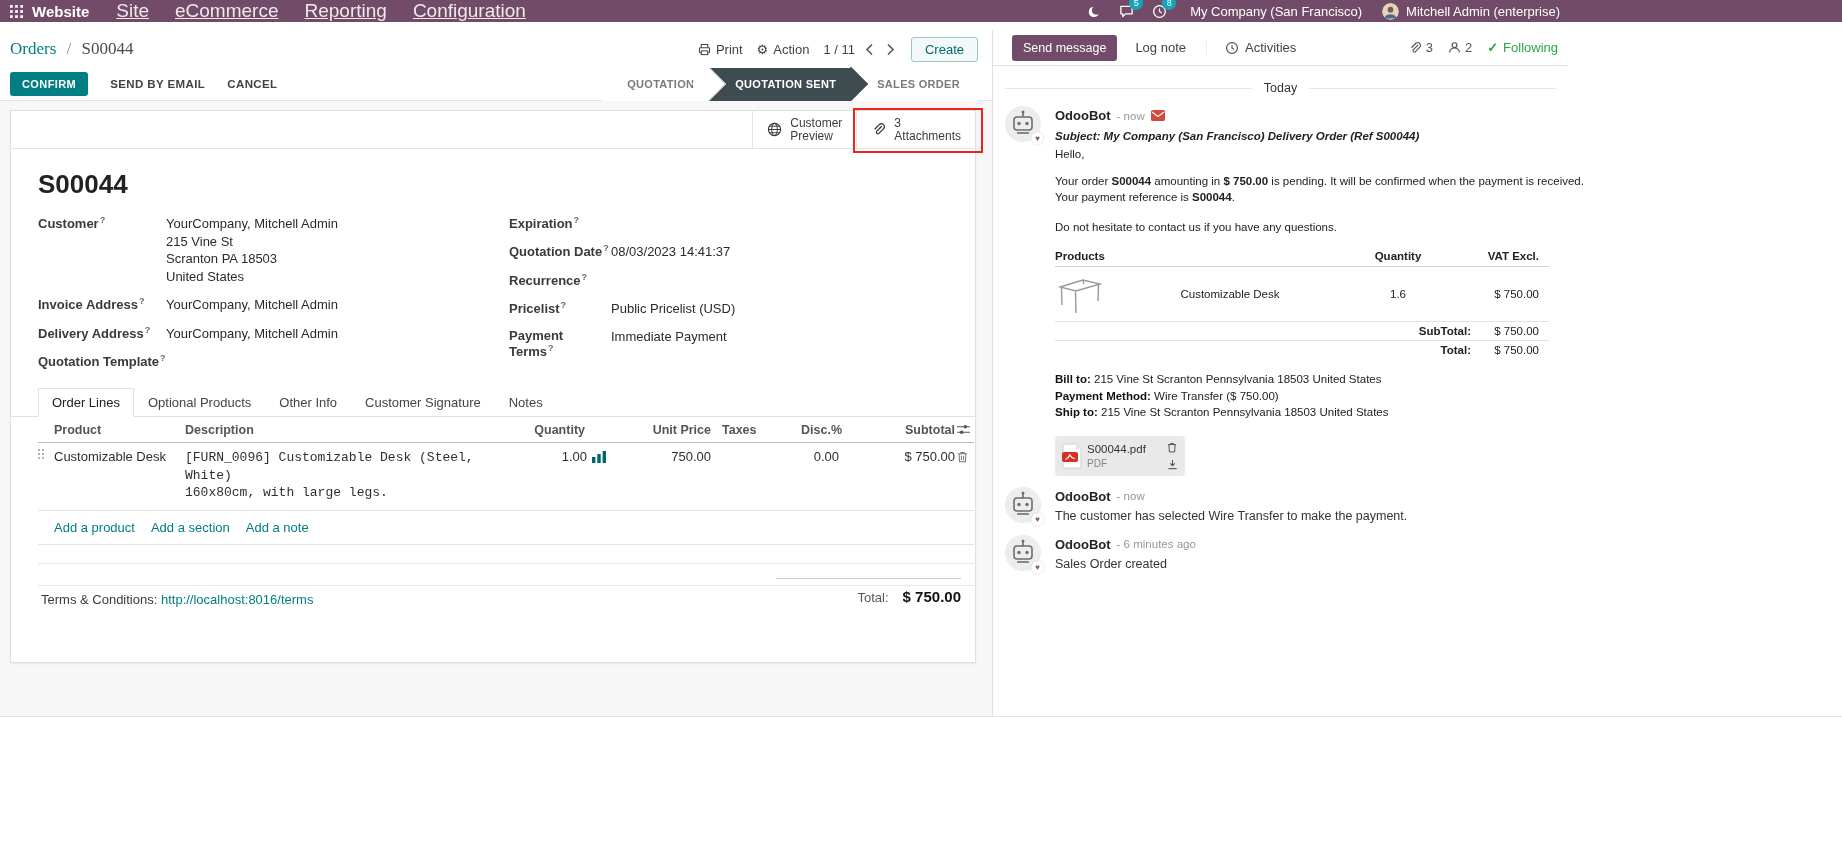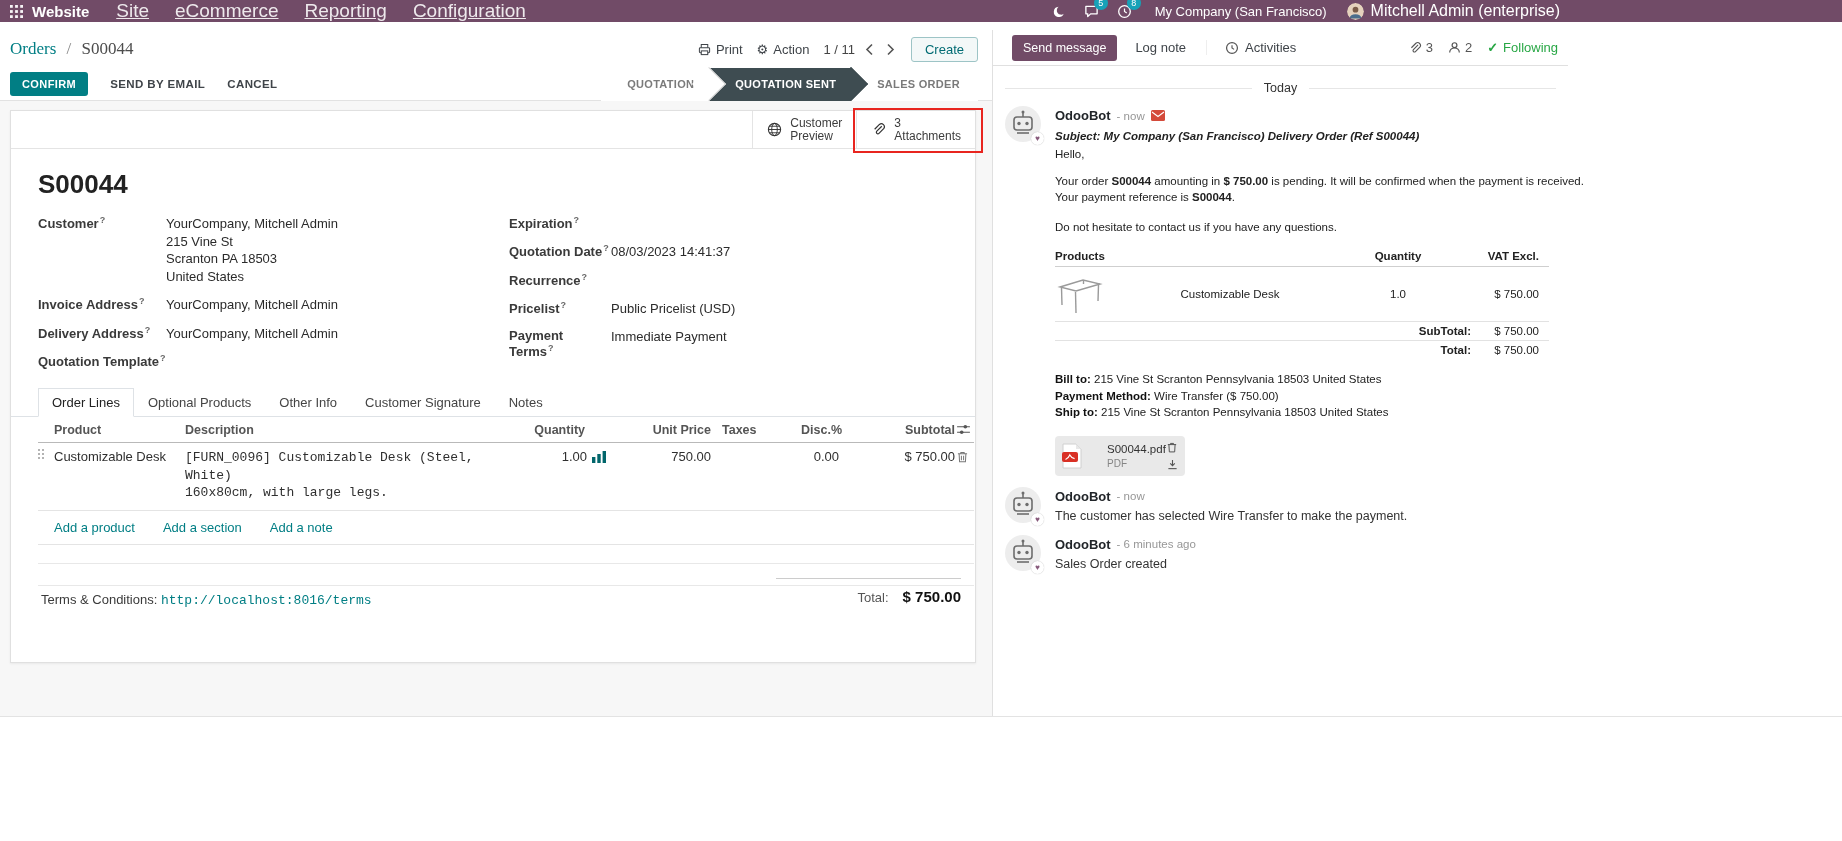--- a/index.html
+++ b/index.html
@@ -10,21 +10,21 @@
   
   .topbar { position:absolute; top:0; left:0; width:1842px; height:22px; background:#714B67; color:#fff; display:flex; align-items:center; }
   .apps-btn { margin-left:10px; cursor:pointer; }
   .brand { font-weight:bold; font-size:15px; margin:0 14px 0 9px; }
   .menu-item { padding:0 13px; font-size:19px; color:rgba(255,255,255,.88); height:30px; line-height:30px; cursor:pointer;text-decoration:underline; }
   .topbar-right { margin-left:auto; margin-right:276px; display:flex; align-items:center; }
   .tray { position:relative; padding:0 9px; display:flex; align-items:center; height:30px; cursor:pointer; }
   .tray .badge { position:absolute; top:0px; right:0px; min-width:14px; height:14px; border-radius:8px; background:#17a2b8; color:#fff; font-size:9px; line-height:14px; text-align:center; padding:0 3px; }
   .company { padding:0 14px; font-size:13px; }
   .avatar { width:17px; height:17px; border-radius:50%; overflow:hidden; margin:0 7px 0 6px; }
-  .username { font-size:16px; margin-right:6px; }
+  .username { font-size:13px; margin-right:6px; }
 
   
   .control { position:absolute; top:30px; left:0; width:992px; height:38px; background:#fff; display:flex; align-items:center; padding:0 14px 0 10px; }
   .breadcrumb { font-size:17px;font-family:Liberation Serif, serif; }
   .breadcrumb a { color:#017e84; text-decoration:none; cursor:pointer; }
   .breadcrumb .sep { color:#888; margin:0 6px; }
   .breadcrumb .current { color:#4c4c4c; }
   .cp-right { margin-left:auto; display:flex; align-items:center; gap:14px; }
   .cp-btn { display:flex; align-items:center; gap:5px; background:none; border:none; font-size:13px; color:#3f4449; cursor:pointer; font-family:inherit; }
   .gear-glyph { font-size:13px; color:#3f4449; }
@@ -72,27 +72,27 @@
   .ohead { height:26px; align-items:center; border-bottom:1px solid #b9b9b9; font-size:12.5px; font-weight:bold; color:#555; }
   .odata { border-bottom:1px solid #e4e4e4; padding:6px 0 8px 0; font-size:13px; color:#2f2f2f; }
   .cell-r { text-align:right; }
   .qty-head { padding-right:26px; }
   .num-pad { padding-right:2px; }
   .taxes-pad { padding-left:9px; }
   .qty-cell { display:flex; justify-content:flex-end; align-items:center; gap:5px; padding-right:4px; }
   .desc-line { line-height:16.5px;font-family:Liberation Mono, monospace; }
   .drag-dots { width:7px; height:11px; position:relative; margin:4px auto 0; }
   .drag-dots::before { content:""; position:absolute; width:2px; height:2px; background:#9a9a9a; border-radius:50%; box-shadow:4px 0 0 #9a9a9a,0 4px 0 #9a9a9a,4px 4px 0 #9a9a9a,0 8px 0 #9a9a9a,4px 8px 0 #9a9a9a; }
-  .links-row { height:34px; border-bottom:1px solid #e4e4e4; display:flex; align-items:center; gap:28px; padding-left:16px; }
+  .links-row { height:34px; border-bottom:1px solid #e4e4e4; display:flex; align-items:center; gap:16px; padding-left:16px; }
   .links-row a { color:#017e84; text-decoration:none; font-size:13px; cursor:pointer; }
   .empty-row1 { height:19px; border-bottom:1px solid #e8e8e8; }
   .empty-row2 { height:22px; border-bottom:1px solid #e8e8e8; }
 
   .terms { position:absolute; left:30px; top:481px; font-size:13px; color:#3a3a3a; }
-  .terms a { color:#017e84; text-decoration:none;font-family:Liberation Mono, monospace; }
+  .terms a { color:#017e84; text-decoration:none; }
   .totals { position:absolute; right:14px; top:467px; width:185px; border-top:1px solid #ccc; padding-top:9px; display:flex; justify-content:flex-end; align-items:baseline; gap:14px; }
   .totals .tlabel { font-size:13px; color:#555; }
   .totals .tvalue { font-size:15px; font-weight:bold; color:#111; }
 
   .bottom-line { position:absolute; top:716px; left:0; width:1842px; border-top:1px solid #e3e3e3; }
   .vdivider { position:absolute; top:30px; left:992px; width:1px; height:686px; background:#e0e0e0; }
 
   
   .chatter { position:absolute; top:30px; left:993px; width:849px; height:686px; background:#fff; }
   .chatter-header { width:575px; height:36px; border-bottom:1px solid #e0e0e0; display:flex; align-items:center; padding-left:19px; }
@@ -131,21 +131,21 @@
   .prod-cell { display:flex; align-items:center; }
   .prod-name { margin:0 auto; }
   .tot-row { display:flex; justify-content:flex-end; align-items:baseline; gap:8px; padding:3px 10px 3px 0; border-bottom:1px solid #e2e2e2; }
   .tot-row.last { border-bottom:none; }
   .tot-label { font-weight:bold; }
   .tot-value { width:60px; text-align:right; }
   .addr-block { margin-top:12px; line-height:16.5px; }
   .addr-block b { color:#111; }
   .ship-line { }
   .attach-card { margin-top:15px; width:130px; height:40px; background:#e9e9e9; border-radius:4px; display:flex; align-items:center; padding:6px 7px; cursor:pointer; }
-  .attach-info { margin-left:25px; flex:1; min-width:0; }
+  .attach-info { margin-left:5px; flex:1; min-width:0; }
   .attach-name { font-size:11.5px; color:#333; white-space:nowrap; }
   .attach-type { font-size:10px; color:#858585; margin-top:3px; }
   .attach-icons { display:flex; flex-direction:column; justify-content:space-between; height:28px; margin-left:4px; }
 </style>
 </head>
 <body>
 
 <div class="app">
 
   <div class="topbar">
@@ -497,21 +497,21 @@
                         <path d="M5 16 28 9l17 4-24 7z"></path>
                         <path d="M6.5 17 7 34"></path>
                         <path d="M20.5 21 21 42"></path>
                         <path d="M43.5 14 43 30"></path>
                         <path d="M28.5 10v3"></path>
                       </g>
                     </svg>
                   </span>
                 <span class="prod-name">Customizable Desk</span>
               </span>
-              <span class="mt-c">1.0</span>
+              <span class="mt-c">1.6</span>
               <span class="mt-r">$ 750.00</span>
             </div>
             <div class="tot-row">
               <span class="tot-label">SubTotal:</span>
               <span class="tot-value">$ 750.00</span>
             </div>
             <div class="tot-row last">
               <span class="tot-label">Total:</span>
               <span class="tot-value">$ 750.00</span>
             </div>

